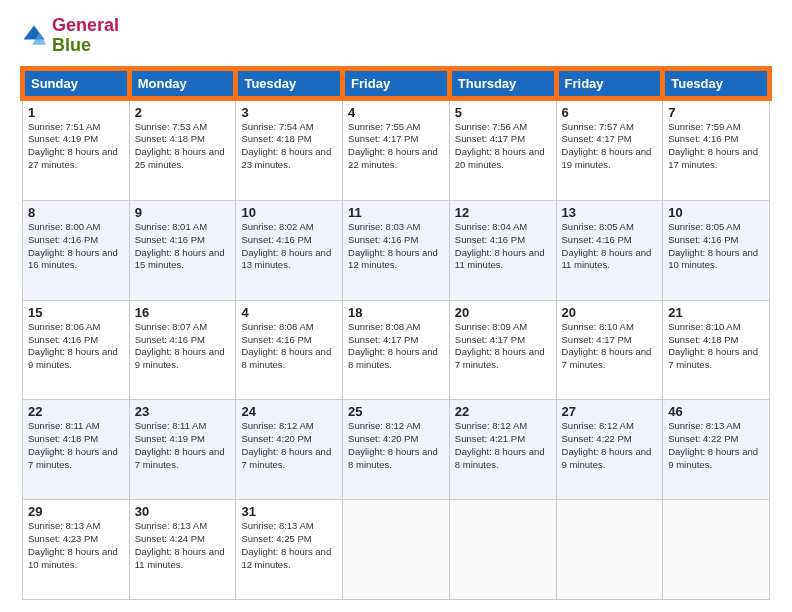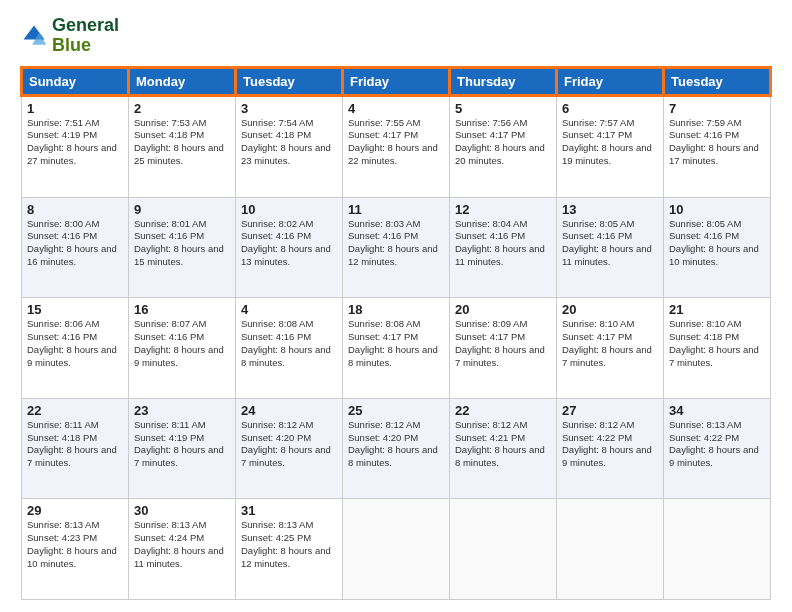--- a/index.html
+++ b/index.html
@@ -28,21 +28,21 @@
       align-items: center;
       gap: 4px;
     }
     .logo-text {
       font-size: 18px;
       font-weight: bold;
       color: #333;
       line-height: 1.1;
     }
     .logo-text span {
-      color: #14532d;
+      color: #be185d;
     }
     .logo-icon {
       width: 28px;
       height: 28px;
     }
     .title-area {
       text-align: right;
     }
     .month-title {
       font-size: 32px;
@@ -60,21 +60,21 @@
       border-collapse: collapse;
       flex: 1;
     }
     .calendar th {
       background-color: #1a6bbf;
       color: white;
       text-align: left;
       padding: 5px 6px;
       font-size: 13px;
       font-weight: bold;
-      border: 3px solid #f97316;
+      border: 5px solid #f97316;
     }
     .calendar td {
       border: 1px solid #ccc;
       vertical-align: top;
       padding: 4px 5px;
       width: calc(100% / 7);
       background: #fff;
     }
     .calendar tr:nth-child(even) td {
       background: #f0f4fa;
@@ -238,21 +238,21 @@
           </td>
           <td>
             <span class="day-number">22</span>
             <div class="day-info">Sunrise: 8:12 AM<br>Sunset: 4:21 PM<br>Daylight: 8 hours and 8 minutes.</div>
           </td>
           <td>
             <span class="day-number">27</span>
             <div class="day-info">Sunrise: 8:12 AM<br>Sunset: 4:22 PM<br>Daylight: 8 hours and 9 minutes.</div>
           </td>
           <td>
-            <span class="day-number">34</span>
+            <span class="day-number">46</span>
             <div class="day-info">Sunrise: 8:13 AM<br>Sunset: 4:22 PM<br>Daylight: 8 hours and 9 minutes.</div>
           </td>
         </tr>
         <tr>
           <td>
             <span class="day-number">29</span>
             <div class="day-info">Sunrise: 8:13 AM<br>Sunset: 4:23 PM<br>Daylight: 8 hours and 10 minutes.</div>
           </td>
           <td>
             <span class="day-number">30</span>

